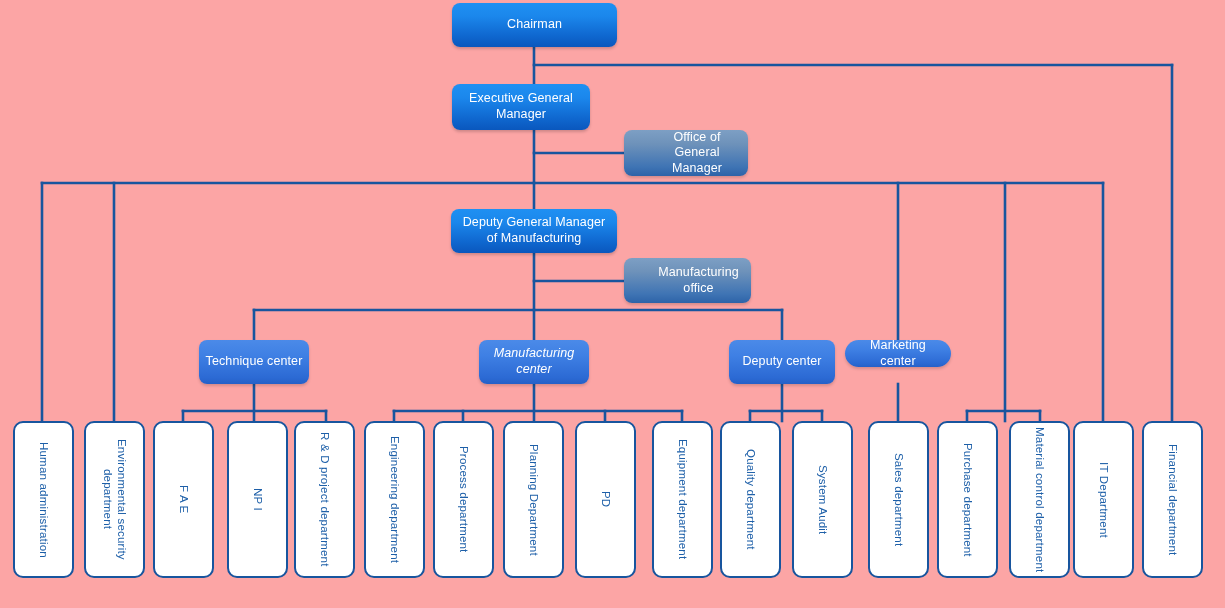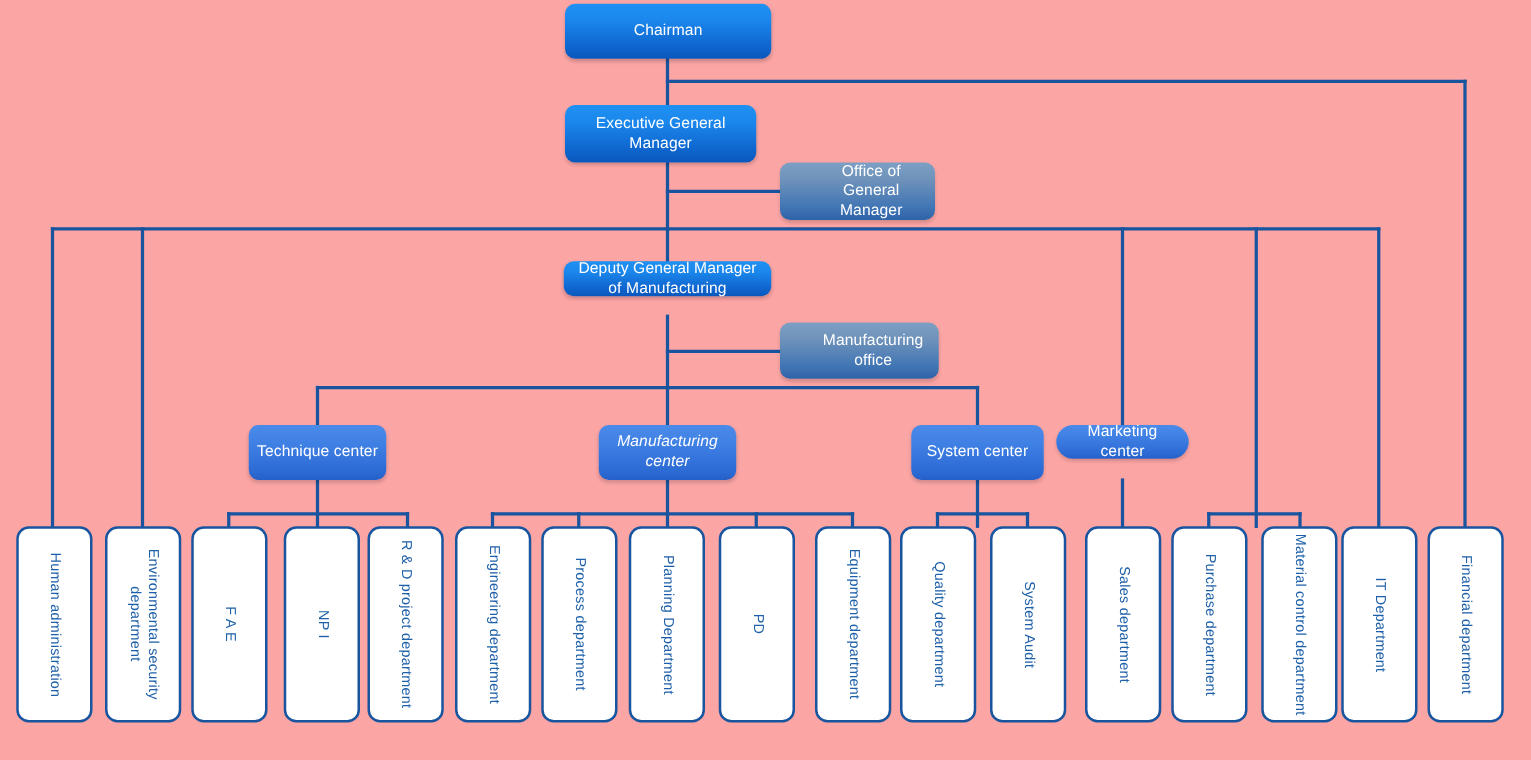--- a/index.html
+++ b/index.html
@@ -120,46 +120,46 @@
         <path d="M967,411 L1040,411"></path>
         <path d="M967,411 L967,421"></path>
         <path d="M1040,411 L1040,421"></path>
       </g>
   </svg>
 
   <div class="node primary" style="left: 452px; top: 3px; width: 165px; height: 44px;">
     <span>Chairman</span>
   </div>
 
-  <div class="node primary" style="left: 452px; top: 84px; width: 153px; height: 46px;">
+  <div class="node primary" style="left: 452px; top: 84px; width: 138px; height: 46px;">
     <span>Executive General Manager</span>
   </div>
 
   <div class="node staff" style="left: 624px; top: 130px; width: 124px; height: 46px;">
     <span>Office of General Manager</span>
   </div>
 
-  <div class="node primary" style="left: 451px; top: 209px; width: 166px; height: 28px;">
+  <div class="node primary" style="left: 451px; top: 209px; width: 166px; height: 44px;">
     <span>Deputy General Manager of Manufacturing</span>
   </div>
 
   <div class="node staff" style="left: 624px; top: 258px; width: 127px; height: 45px;">
     <span>Manufacturing office</span>
   </div>
 
   <div class="node center" style="left: 199px; top: 340px; width: 110px; height: 44px;">
     <span>Technique center</span>
   </div>
 
   <div class="node center" style="left: 479px; top: 340px; width: 110px; height: 44px; font-style: italic;">
     <span>Manufacturing center</span>
   </div>
 
   <div class="node center" style="left: 729px; top: 340px; width: 106px; height: 44px;">
-    <span>System center</span>
+    <span>Deputy center</span>
   </div>
 
   <div class="node center" style="left: 845px; top: 340px; width: 106px; height: 27px; border-radius: 22px;">
     <span>Marketing center</span>
   </div>
 
   <div id="leaf-container">
       <div class="leaf" style="left: 13px; top: 421px; width: 61px; height: 157px;">
         <span class="leaf-label">Human administration</span>
       </div>

